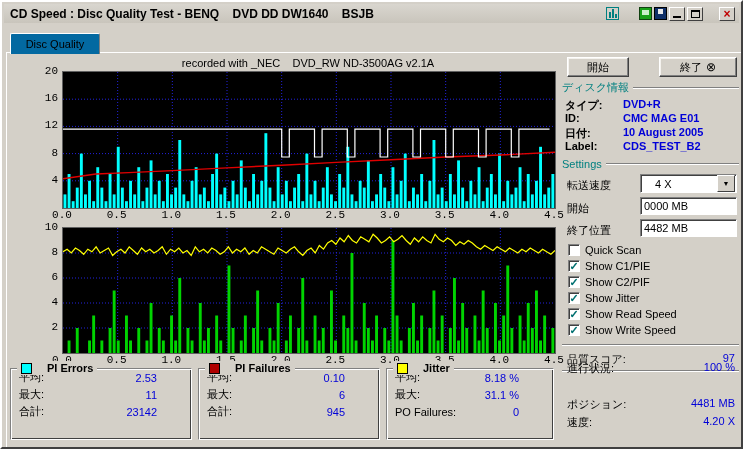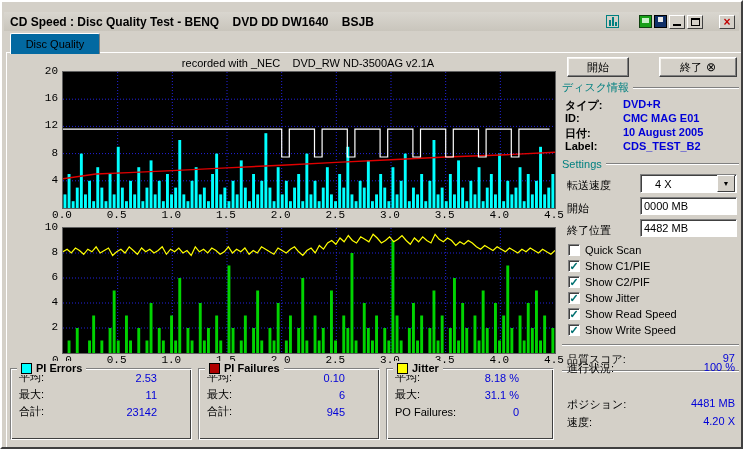--- a/index.html
+++ b/index.html
@@ -3,21 +3,21 @@
 <meta charset="utf-8">
 <style>
   html,body{margin:0;padding:0;background:#3a6ea5;}
   .window{
     position:relative;width:743px;height:449px;box-sizing:border-box;
     background:#d4d0c8;border:2px solid;border-color:#ffffff #404040 #404040 #ffffff;
     font-family:"Liberation Sans",sans-serif;font-size:11px;color:#000;
     overflow:hidden;
   }
   
-  .titlebar{position:absolute;left:2px;top:10px;right:2px;height:19px;
+  .titlebar{position:absolute;left:2px;top:2px;right:2px;height:19px;
     background:linear-gradient(#d9d6cf,#c9c5bc);display:flex;align-items:center;}
   .title-text{font-weight:bold;font-size:12px;padding-left:6px;white-space:pre;}
   .title-icons{position:absolute;right:4px;top:2px;display:flex;align-items:center;height:15px;}
   .tbtn{width:16px;height:14px;background:#d4d0c8;border:1px solid;
     border-color:#ffffff #404040 #404040 #ffffff;box-sizing:border-box;
     display:flex;align-items:center;justify-content:center;margin-left:2px;position:relative;}
   .appicon{width:13px;height:13px;box-sizing:border-box;margin-left:2px;position:relative;}
   .icon-chart{border:1px solid #008080;background:#d4d0c8;}
   .icon-chart span{position:absolute;bottom:1px;width:2px;background:#008080;}
   .icon-shot{background:#18a018;border:1px solid #104010;}
@@ -77,21 +77,21 @@
   .kv{position:absolute;left:563px;width:172px;height:13px;}
   .kv .klabel{position:absolute;left:2px;}
   .kv .kvalue{position:absolute;right:2px;color:#0000d8;text-align:right;white-space:nowrap;}
   
   .statbox{position:absolute;top:366px;height:72px;box-sizing:border-box;
     border:1px solid;border-color:#808080 #ffffff #ffffff #808080;
     box-shadow:1px 1px 0 #ffffff inset, -1px -1px 0 #404040 inset;}
   .statbox .legend{position:absolute;top:-8px;left:6px;background:#d4d0c8;padding:0 4px;
     display:flex;align-items:center;gap:4px;height:14px;}
   .legend .swatch{width:9px;height:9px;border:1px solid #000;}
-  .legend .ltitle{font-weight:bold;}
+  .legend .ltitle{font-weight:bold;margin-left:11px;}
   .statbox .srow{display:flex;justify-content:space-between;padding:0 34px 0 8px;height:17px;align-items:center;}
   .statbox .srow:first-of-type{margin-top:10px;}
   .statbox .sval{color:#0000d8;}
 </style>
 </head>
 <body>
 
 <div class="window">
 
   <div class="titlebar">

